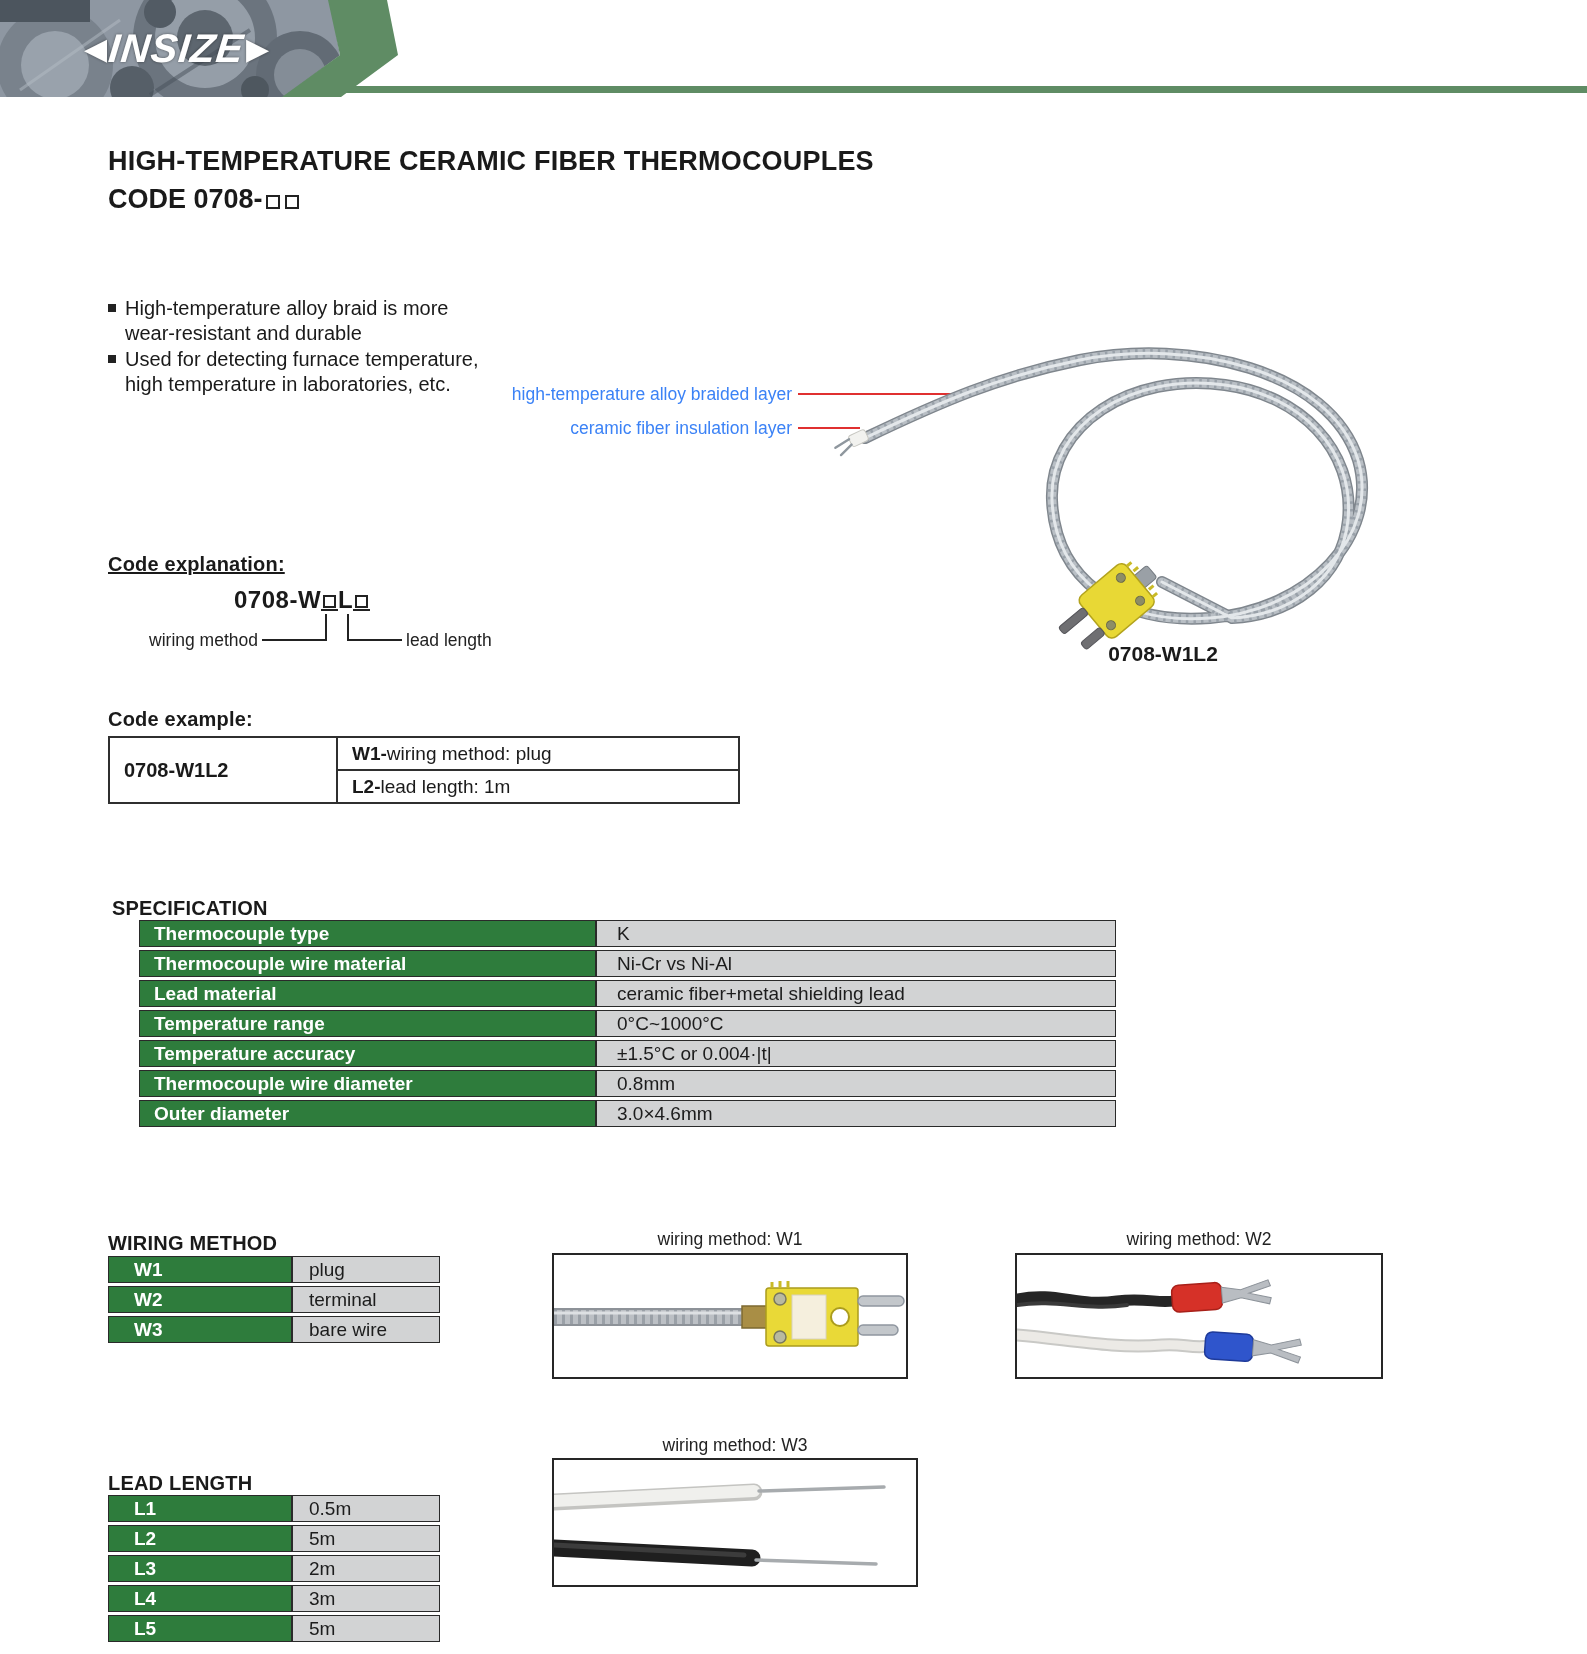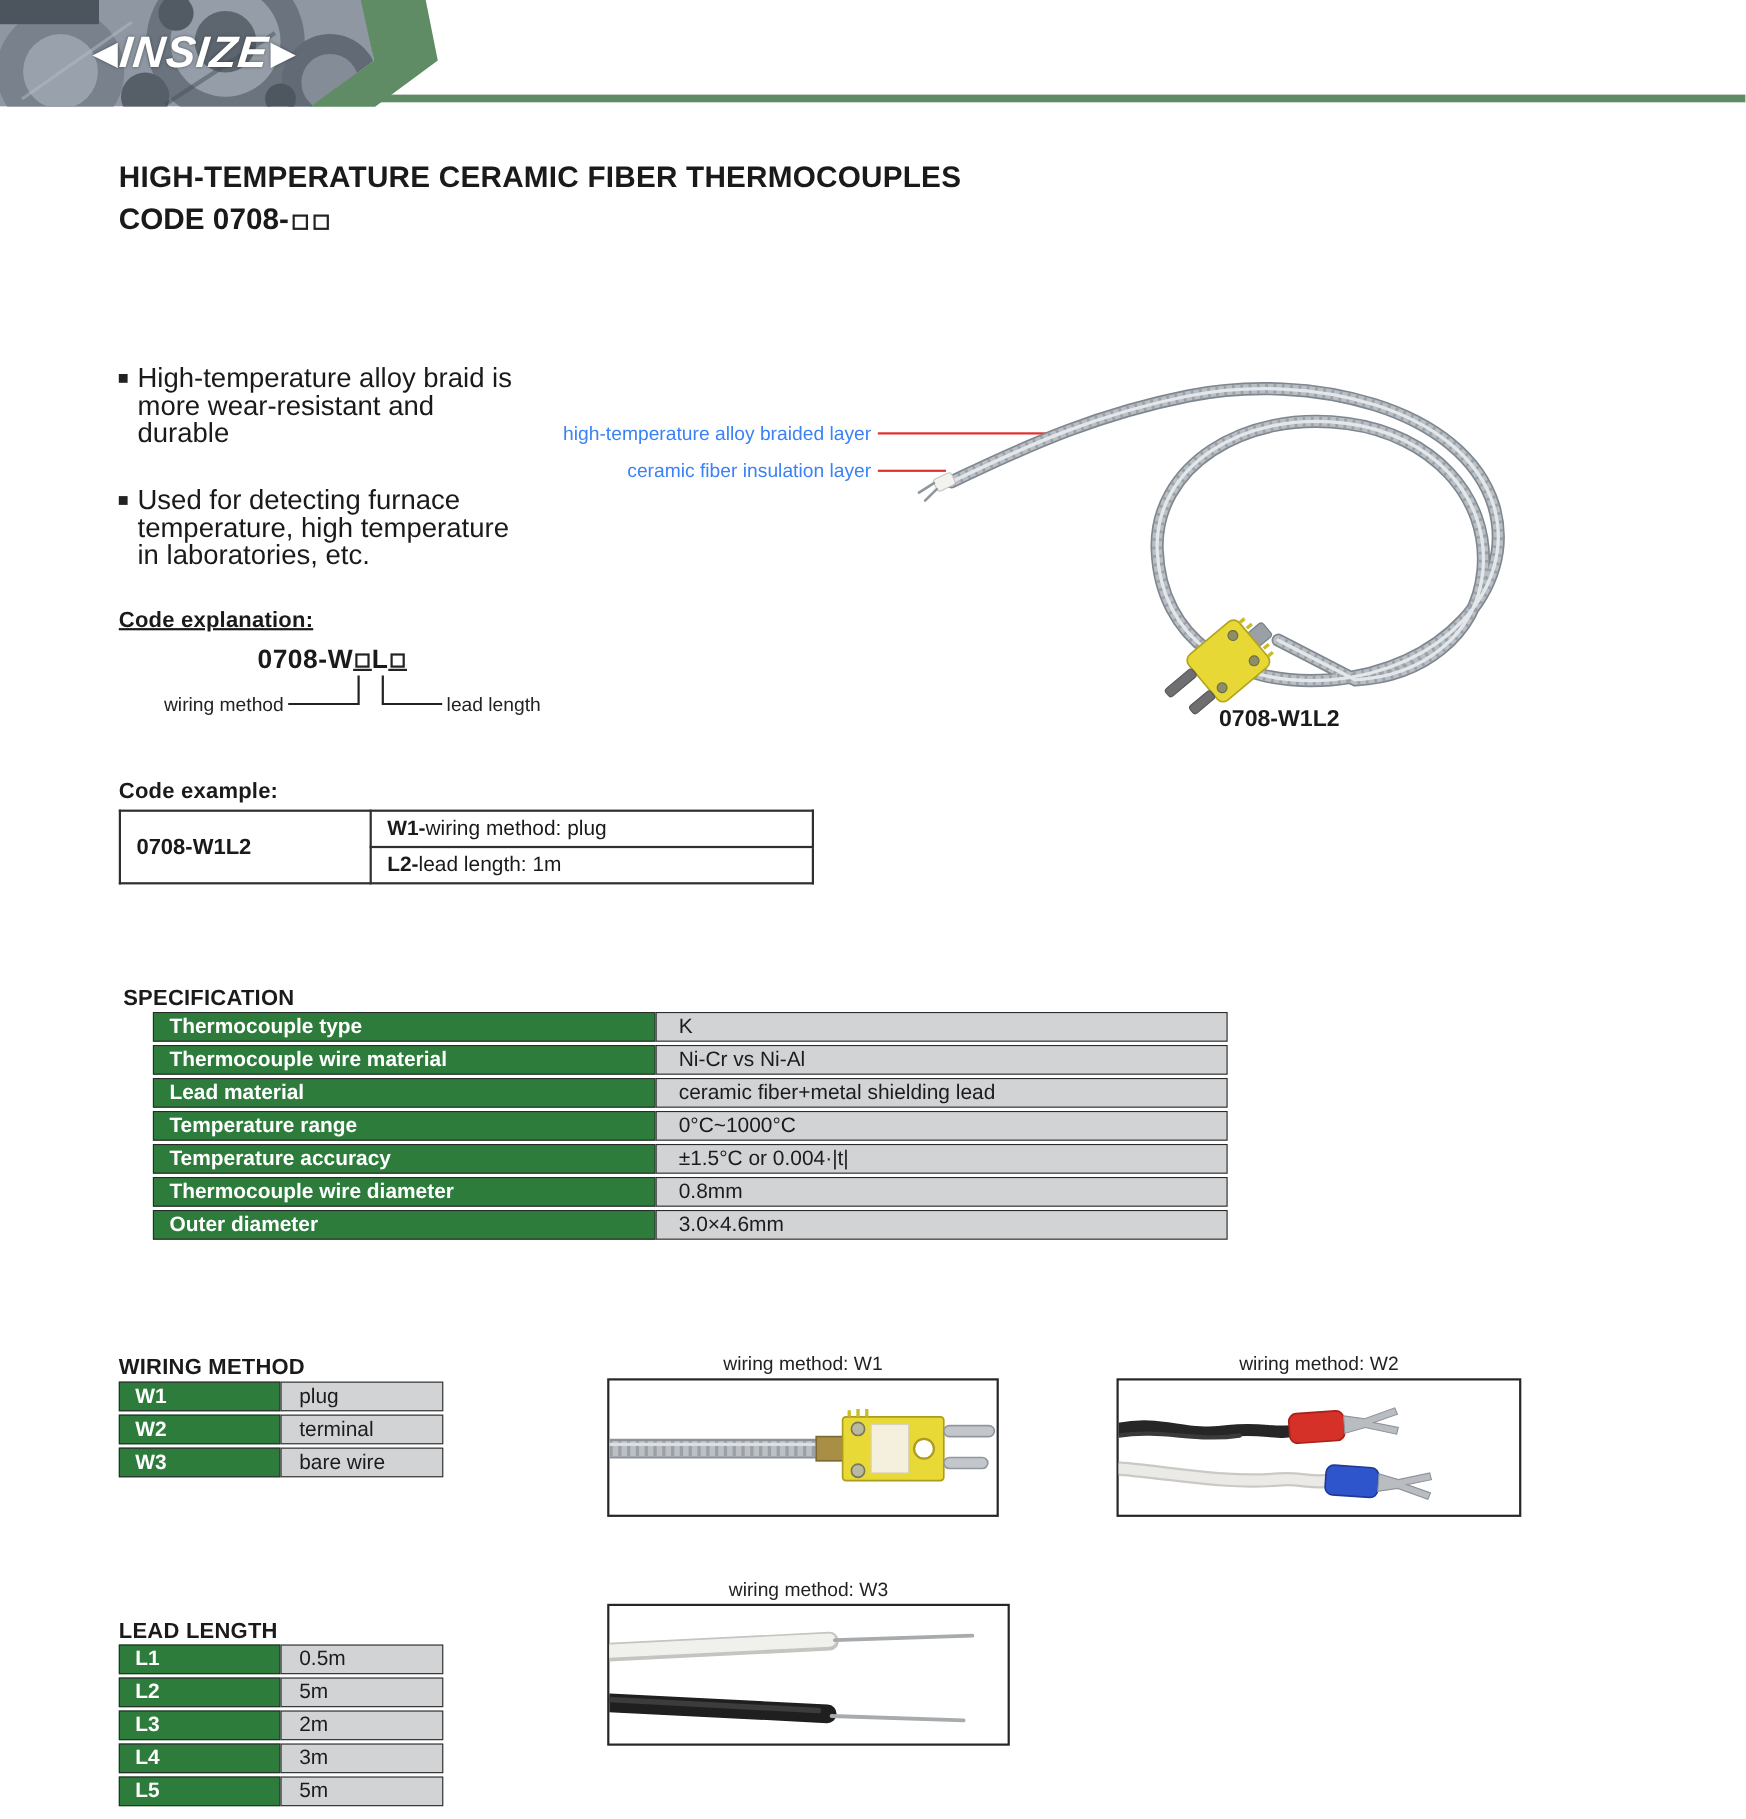--- a/index.html
+++ b/index.html
@@ -16,21 +16,21 @@
                 transform:skewX(-6deg); }
 
   
   .title1 { position:absolute; left:108px; top:146px; font-size:27px; font-weight:bold; letter-spacing:.2px; }
   .title2 { position:absolute; left:108px; top:184px; font-size:27px; font-weight:bold; }
   .sq { display:inline-block; width:13px; height:13px; border:2px solid #222; background:#fff;
         margin:0 2px; }
   .title2 .sq { width:14px; height:14px; border-width:2px; margin:0 2px -1px 3px; }
 
   .features { position:absolute; left:108px; top:296px; width:372px; list-style:none; }
-  .features li { position:relative; padding-left:17px; font-size:25px; line-height:25px; margin-bottom:1px;margin-top:36px; }
+  .features li { position:relative; padding-left:17px; font-size:20px; line-height:25px; margin-bottom:1px; }
   .features li .bullet { position:absolute; left:0; top:8px; width:8px; height:8px; background:#222; }
 
   .callout-label { position:absolute; font-size:17.5px; color:#3b82f6; text-align:right; width:300px; }
   .callout-line { position:absolute; height:2px; background:#e03030; }
 
   .photo-caption { position:absolute; left:1058px; top:642px; width:210px; text-align:center;
                    font-size:21px; font-weight:bold; }
 
   .sec-heading { position:absolute; font-size:20px; font-weight:bold; letter-spacing:.2px; }
 
@@ -47,21 +47,21 @@
   .example-table td.desc-cell { width:402px; height:33px; padding-left:14px; }
   .example-table .b { font-weight:bold; }
 
   
   .kv-table { position:absolute; border-collapse:separate; border-spacing:0 3px; }
   .kv-table td { height:27px; font-size:19px; border:1px solid #2a2a2a; }
   .kv-table td.k { background:#2e7c3c; color:#fff; font-weight:bold; padding-left:14px; }
   .kv-table td.v { background:#d2d3d4; color:#1c1c1c; padding-left:20px; }
   .spec-table td.k { width:457px; }
   .spec-table td.v { width:520px; }
-  .small-table td.k { width:147px; padding-left:14px; }
+  .small-table td.k { width:184px; padding-left:25px; }
   .small-table td.v { width:148px; padding-left:16px; }
 
   .img-caption { position:absolute; font-size:17.5px; text-align:center; color:#222; }
   .img-box { position:absolute; background:#fff; border:2px solid #262626; }
   .img-box svg { display:block; }
 </style>
 </head>
 <body>
 
 <div class="page">

